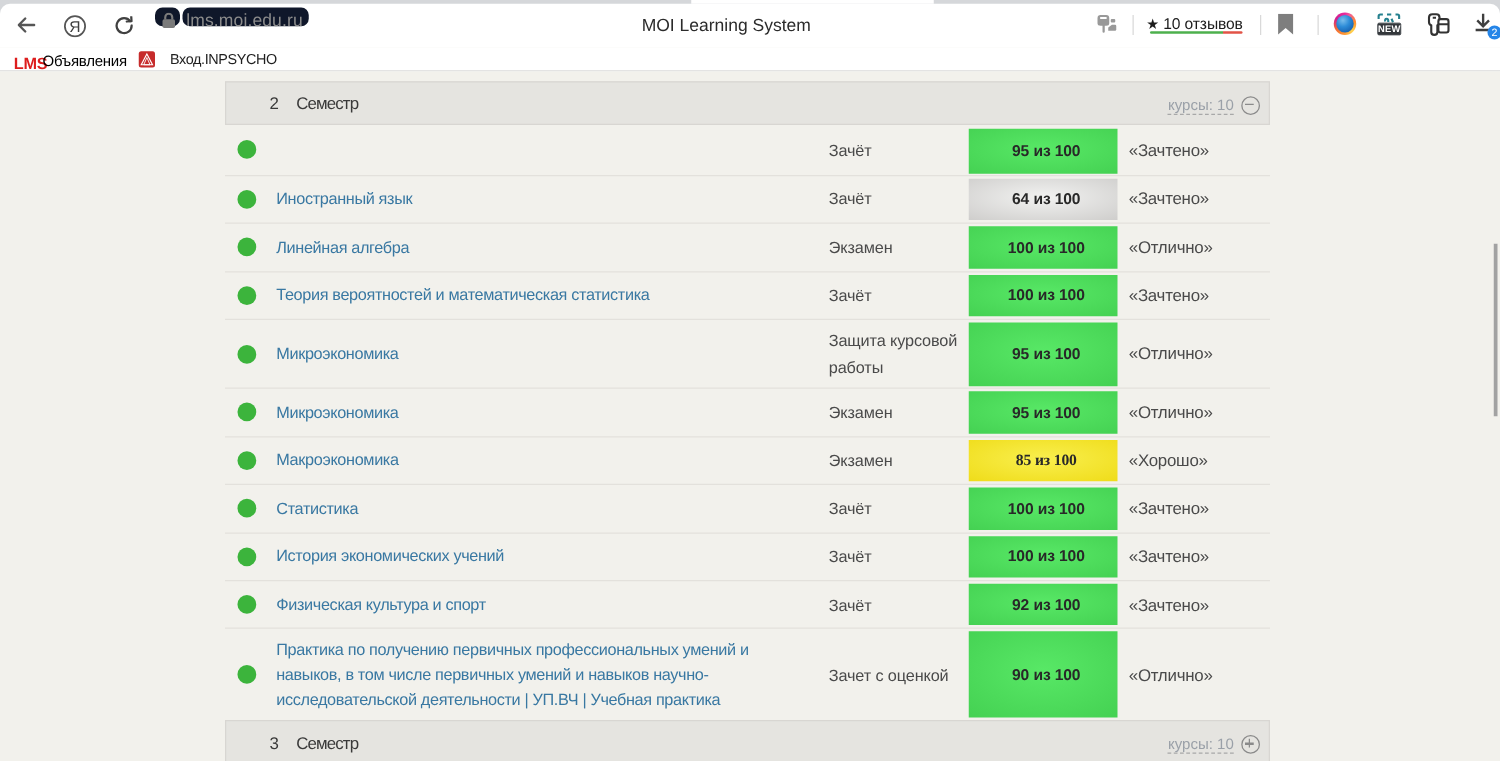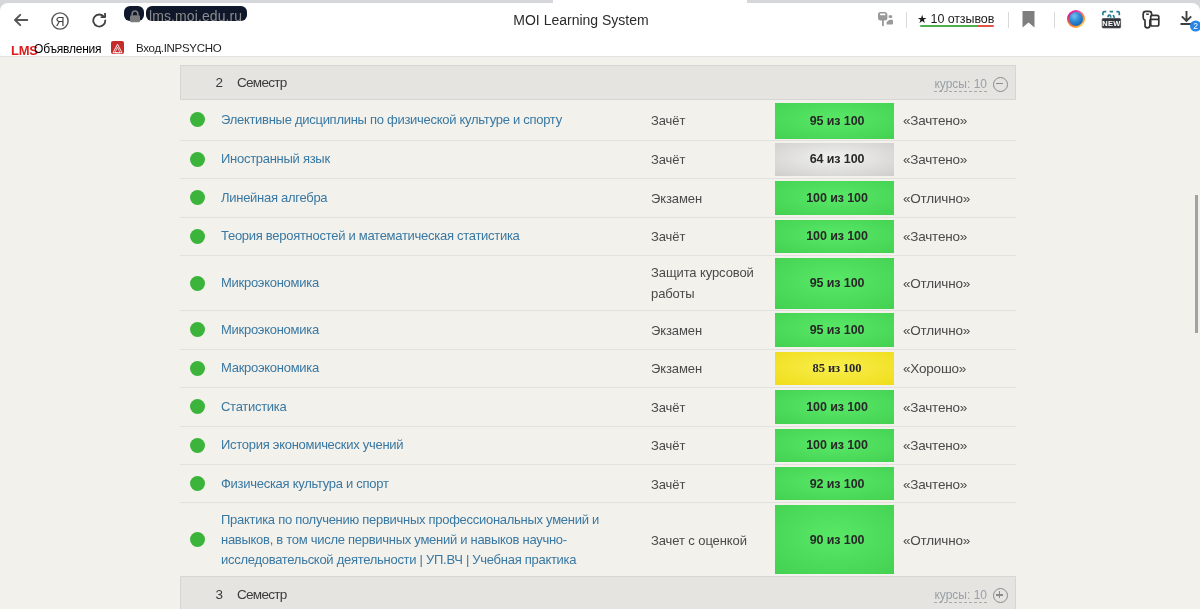--- a/index.html
+++ b/index.html
@@ -34,21 +34,21 @@
   .sem .circ { position:absolute; right:7.5px; top:11px; width:15px; height:15px; border:1.5px solid #8a8a8a; border-radius:50%; }
   .sem .circ::after { content:""; position:absolute; left:2.5px; top:5px; width:7px; height:1.6px; background:#8a8a8a; }
   .sem.plus .circ::before { content:""; position:absolute; left:5.2px; top:2.3px; width:1.6px; height:7px; background:#8a8a8a; }
 
   .row { position:relative; border-top:1px solid #e3e1dc; }
   .row.first { border-top:none; }
   .row.first .cell { top:3.5px; bottom:0.5px; }
   .row.r5 .cell { top:1.5px; bottom:1.5px; }
   .dot { position:absolute; left:10px; width:15px; height:15px; border-radius:50%; background:#3cb43c; top:50%; margin-top:-7.5px; }
   .cname { position:absolute; left:41px; width:430px; font-size:13px; letter-spacing:-0.28px; color:#3978a2; line-height:20px; top:50%; transform:translateY(-50%); }
-  .ctype { position:absolute; left:471px; width:116px; font-size:13px; letter-spacing:-0.1px; color:#4a4a4a; line-height:21px; top:50%; transform:translateY(-50%); }
+  .ctype { position:absolute; left:483px; width:116px; font-size:13px; letter-spacing:-0.1px; color:#4a4a4a; line-height:21px; top:50%; transform:translateY(-50%); }
   .cell { position:absolute; left:595px; top:2px; bottom:2px; width:119px; display:flex; align-items:center; justify-content:center; padding-left:5px; font-size:12.5px; font-weight:bold; letter-spacing:-0.1px; color:#282828; }
   .cell.g { background:radial-gradient(ellipse 90% 90% at 50% 45%, #58e866 0%, #40cc4e 100%); }
   .cell.gray { background:radial-gradient(ellipse 90% 90% at 50% 45%, #f2f2f1 0%, #c7c6c4 100%); }
   .cell.y { background:radial-gradient(ellipse 90% 90% at 50% 45%, #f9ef4e 0%, #edd80e 100%);font-family:Liberation Serif, serif; }
   .cgrade { position:absolute; left:723px; font-size:13.5px; letter-spacing:-0.2px; color:#4a4a4a; top:50%; transform:translateY(-50%); }
 
   .scrollbar { position:absolute; left:1195px; top:195px; width:3px; height:138px; background:#a2a2a2; }
 </style>
 </head>
 <body>
@@ -136,21 +136,20 @@
   <div class="content">
     <div class="tbl">
       <div class="sem">
         <span class="num">2</span>
         <span class="nm">Семестр</span>
         <span class="kursy">курсы: 10</span>
         <span class="circ"></span>
       </div>
       <div class="row first" style="height:40px;">
         <div class="dot"></div>
-        <div class="cname">Элективные дисциплины по физической культуре и спорту</div>
         <div class="ctype">Зачёт</div>
         <div class="cell g">95 из 100</div>
         <div class="cgrade">«Зачтено»</div>
       </div>
       <div class="row" style="height:38.5px;">
         <div class="dot"></div>
         <div class="cname">Иностранный язык</div>
         <div class="ctype">Зачёт</div>
         <div class="cell gray">64 из 100</div>
         <div class="cgrade">«Зачтено»</div>

